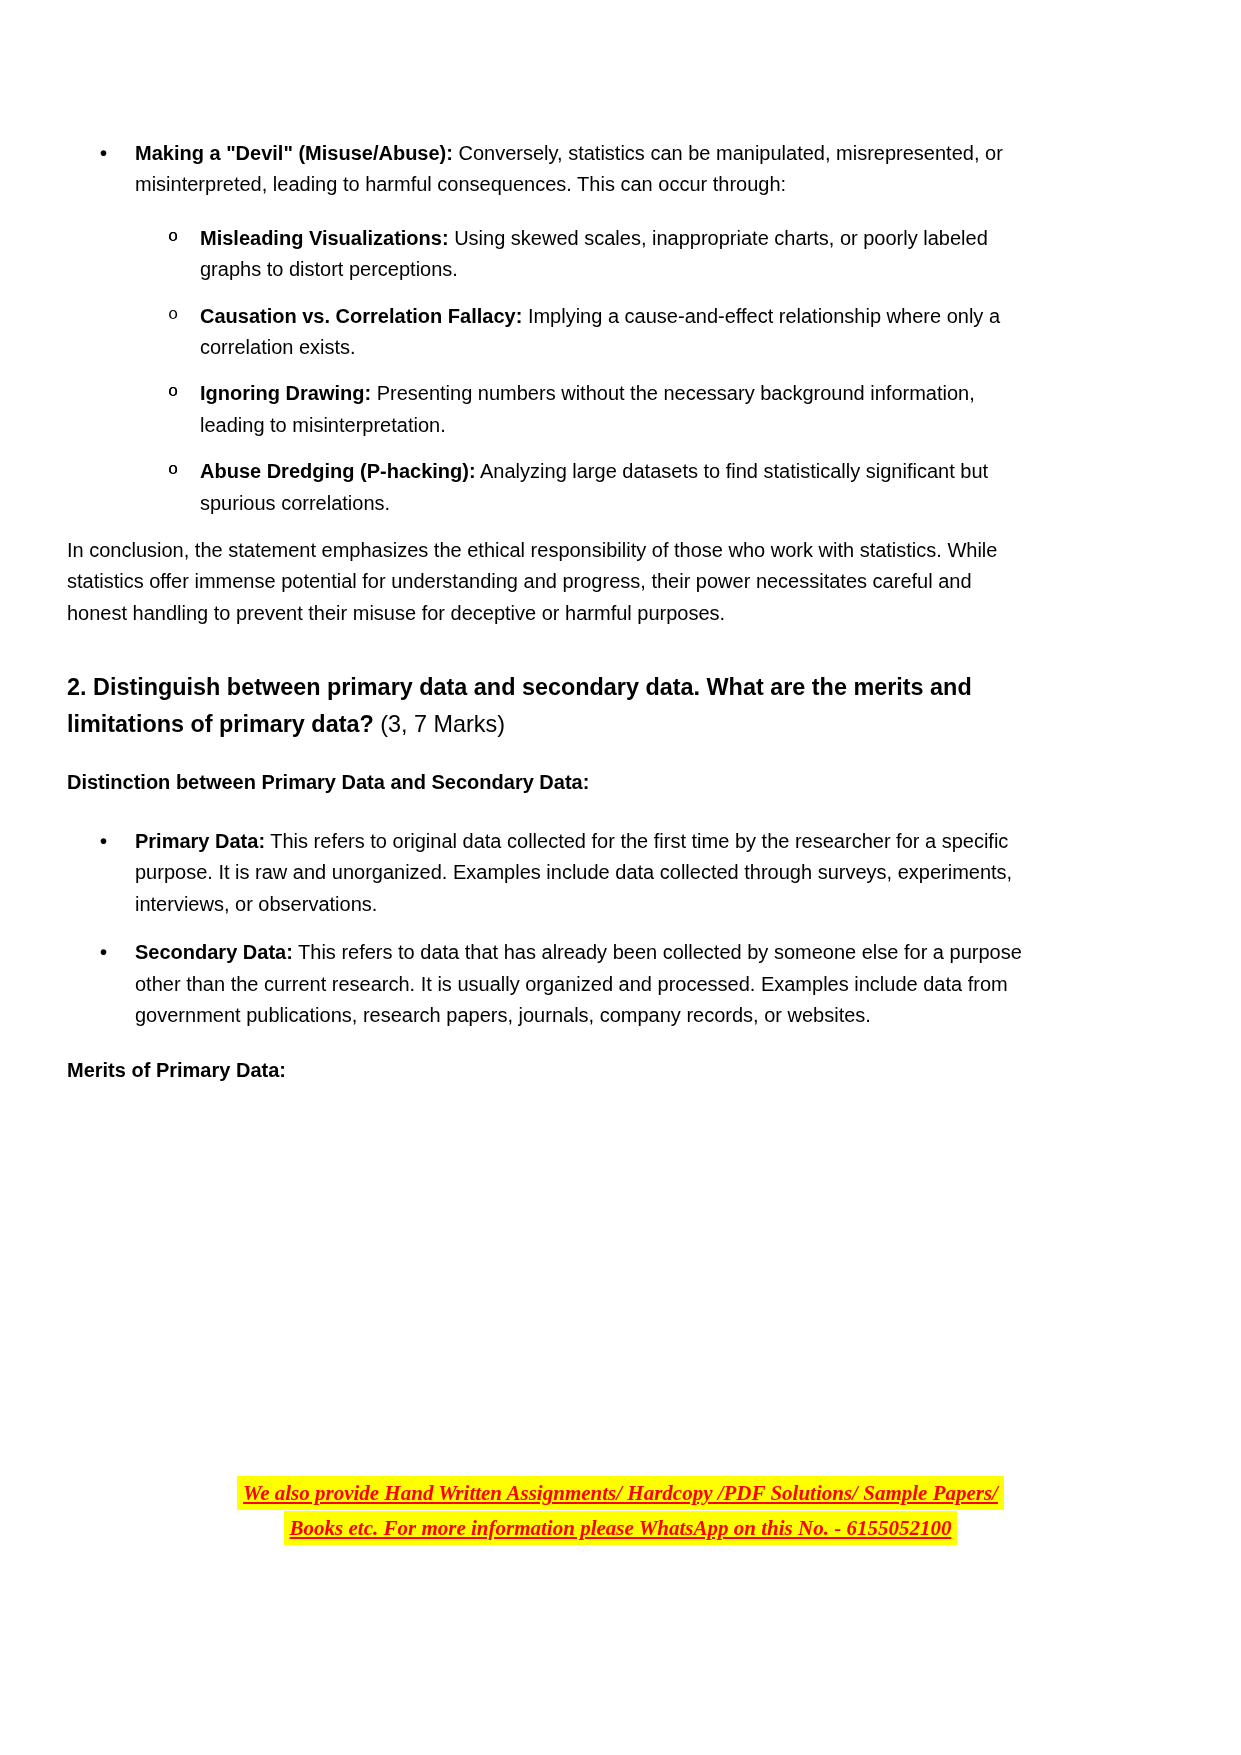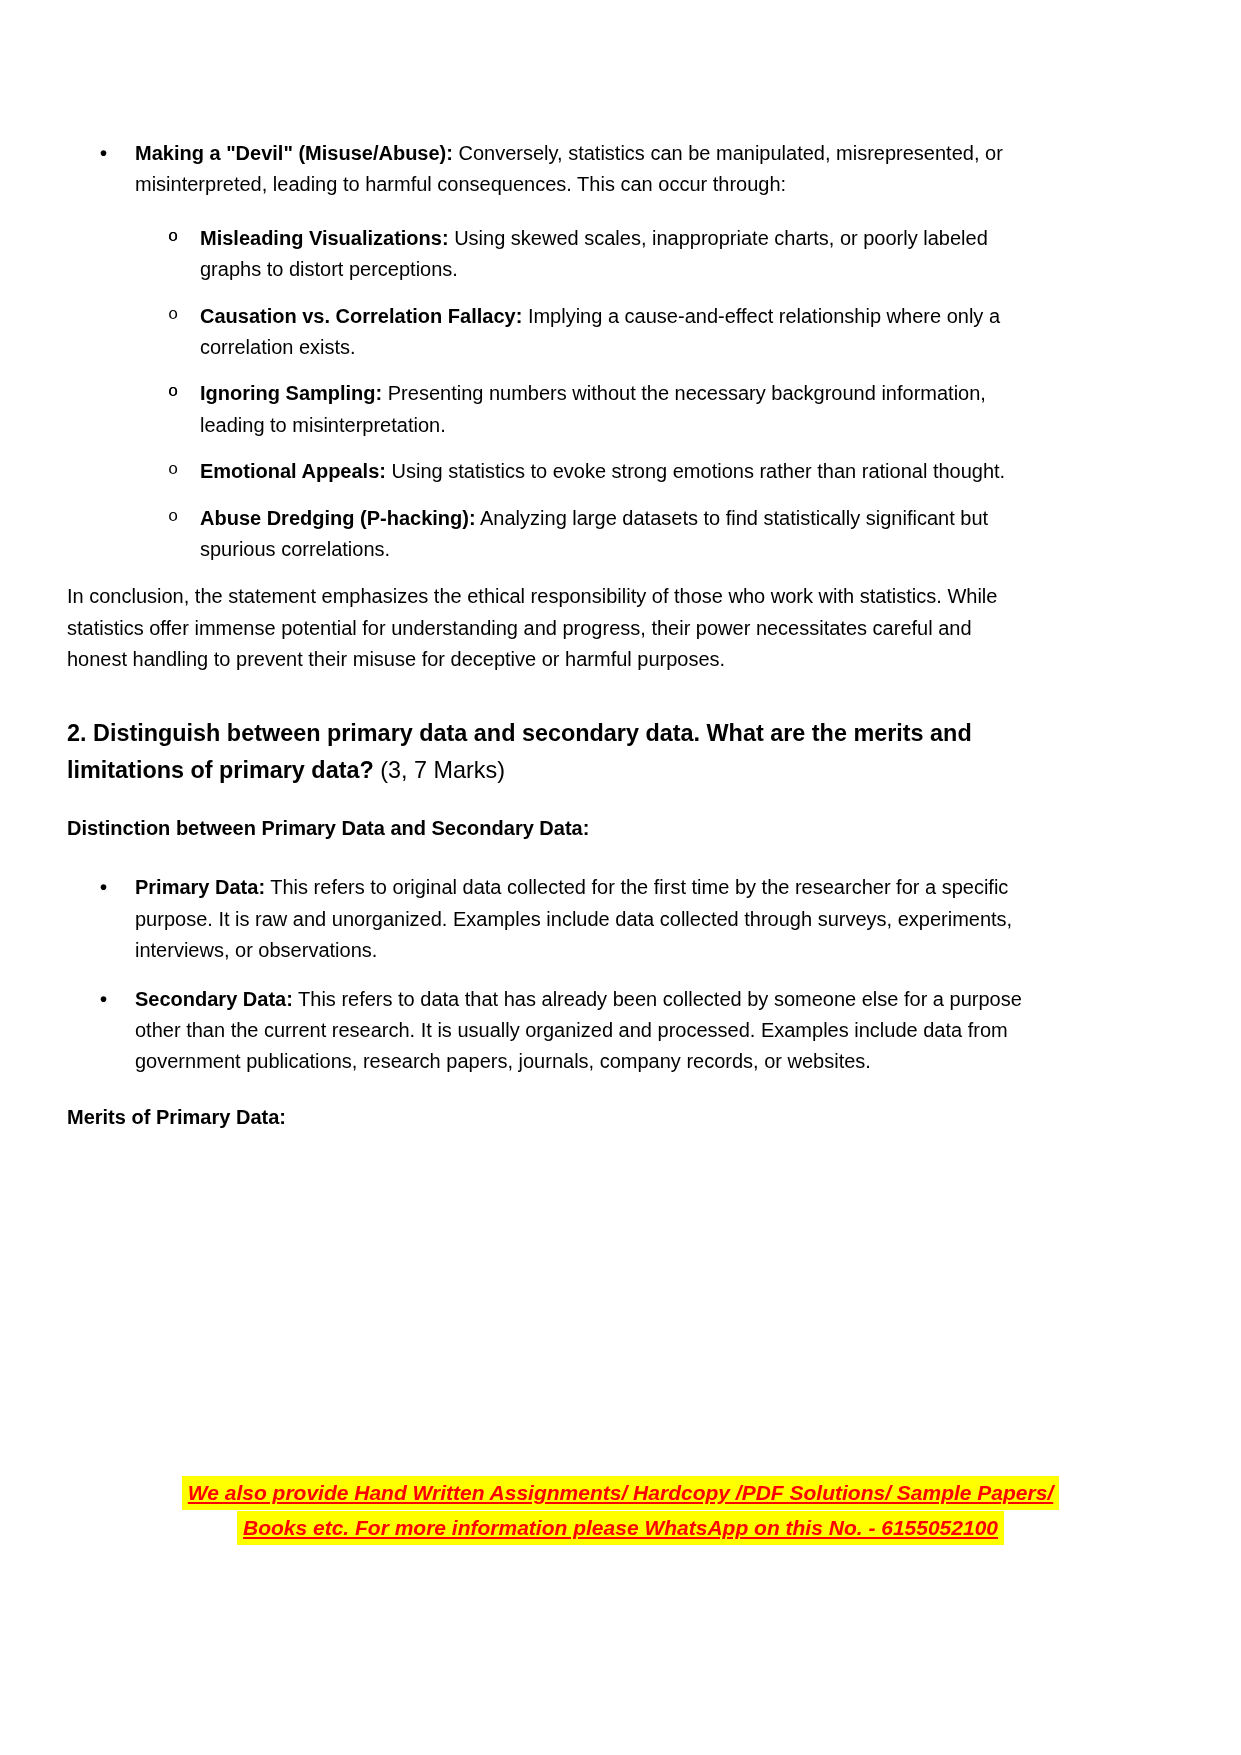--- a/index.html
+++ b/index.html
@@ -66,20 +66,21 @@
     font-weight: 700;
     margin-top: 24px;
   }
 
   .footer {
     position: absolute;
     top: 1476px;
     left: 0;
     width: 1241px;
     text-align: left;
+    font-family: Liberation Serif, serif;
   }
   .footer .hl-line {
     display: block;
     margin: 0 auto 1px auto;
     width: fit-content;
     background: #ffff00;
     color: #ff0000;
     font-weight: 700;
     font-style: italic;
     text-decoration: underline;
@@ -124,31 +125,27 @@
         </div>
       </div>
 
       <div class="li l2">
         <span class="marker">o</span>
       </div>
 
       <div class="li l2">
         <span class="marker">o</span>
         <div class="li-text">
-          <b>Ignoring Sampling:</b>
+          <b>Ignoring Drawing:</b>
           <span>Presenting numbers without the necessary background information, leading to misinterpretation.</span>
         </div>
       </div>
 
       <div class="li l2">
         <span class="marker">o</span>
-        <div class="li-text">
-          <b>Emotional Appeals:</b>
-          <span>Using statistics to evoke strong emotions rather than rational thought.</span>
-        </div>
       </div>
 
       <div class="li l2">
         <span class="marker">o</span>
         <div class="li-text">
           <b>Abuse Dredging (P-hacking):</b>
           <span>Analyzing large datasets to find statistically significant but spurious correlations.</span>
         </div>
       </div>
 

